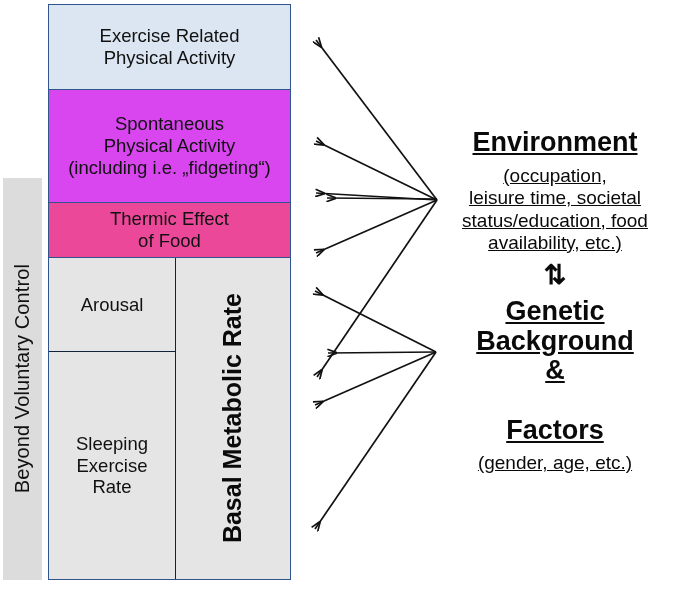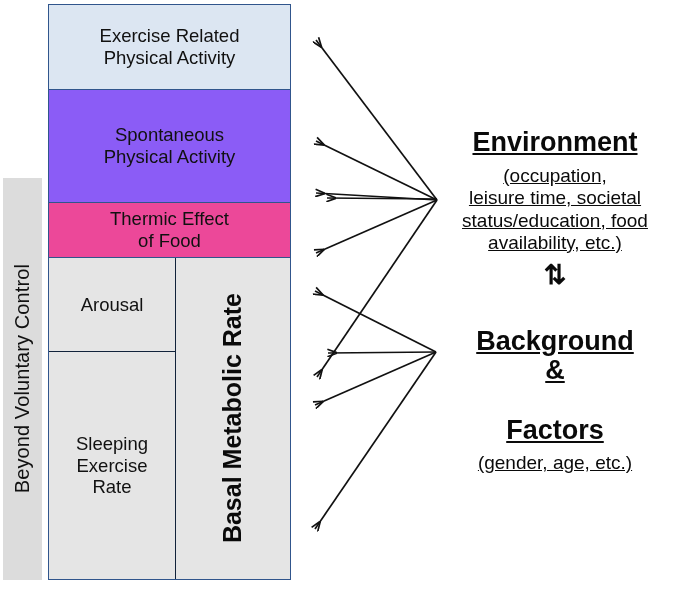--- a/index.html
+++ b/index.html
@@ -51,21 +51,21 @@
     color: #111111;
     line-height: 1.18;
   }
   #box-exercise {
     left: 48px; top: 4px; width: 243px; height: 86px;
     background: #dce6f2;
     font-size: 18.5px;
   }
   #box-spontaneous {
     left: 48px; top: 89px; width: 243px; height: 114px;
-    background: #8b5cf6;
+    background: #d946ef;
     font-size: 18.5px;
   }
   #box-thermic {
     left: 48px; top: 202px; width: 243px; height: 56px;
     background: #ec4899;
     font-size: 18.5px;
   }
   
   #box-bmr-wrap {
     position: absolute;
@@ -156,20 +156,21 @@
     <span>
       <span>Exercise Related</span><br>
       <span>Physical Activity</span>
     </span>
   </div>
 
   <div class="ee-box" id="box-spontaneous">
     <span>
       <span>Spontaneous</span><br>
       <span>Physical Activity</span><br>
+      <span>(including i.e. „fidgeting“)</span>
     </span>
   </div>
 
   <div class="ee-box" id="box-thermic">
     <span>
       <span>Thermic Effect</span><br>
       <span>of Food</span>
     </span>
   </div>
 
@@ -223,21 +224,21 @@
       <span>leisure time, societal</span><br>
       <span>status/education, food</span><br>
       <span>availability, etc.)</span>
     </div>
   </div>
 
   <div id="bidirectional-arrow">⇅</div>
 
   <div class="factor-block" id="genetic-block">
     <div class="factor-title">
-      <br>
+      <span>Genetic</span><br>
       <span>Background</span><br>
       <span>&amp;</span><br>
       <br>
       <span>Factors</span>
     </div>
     <div class="factor-detail">(gender, age, etc.)</div>
   </div>
 
 </div>
 

